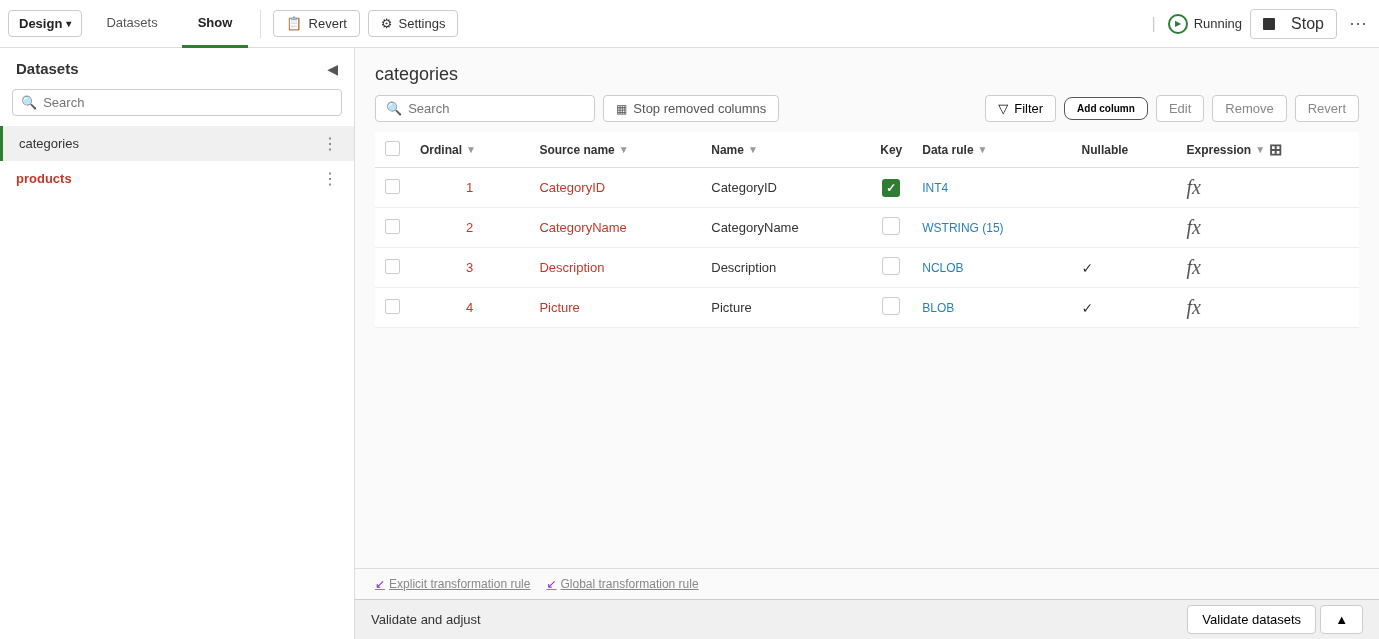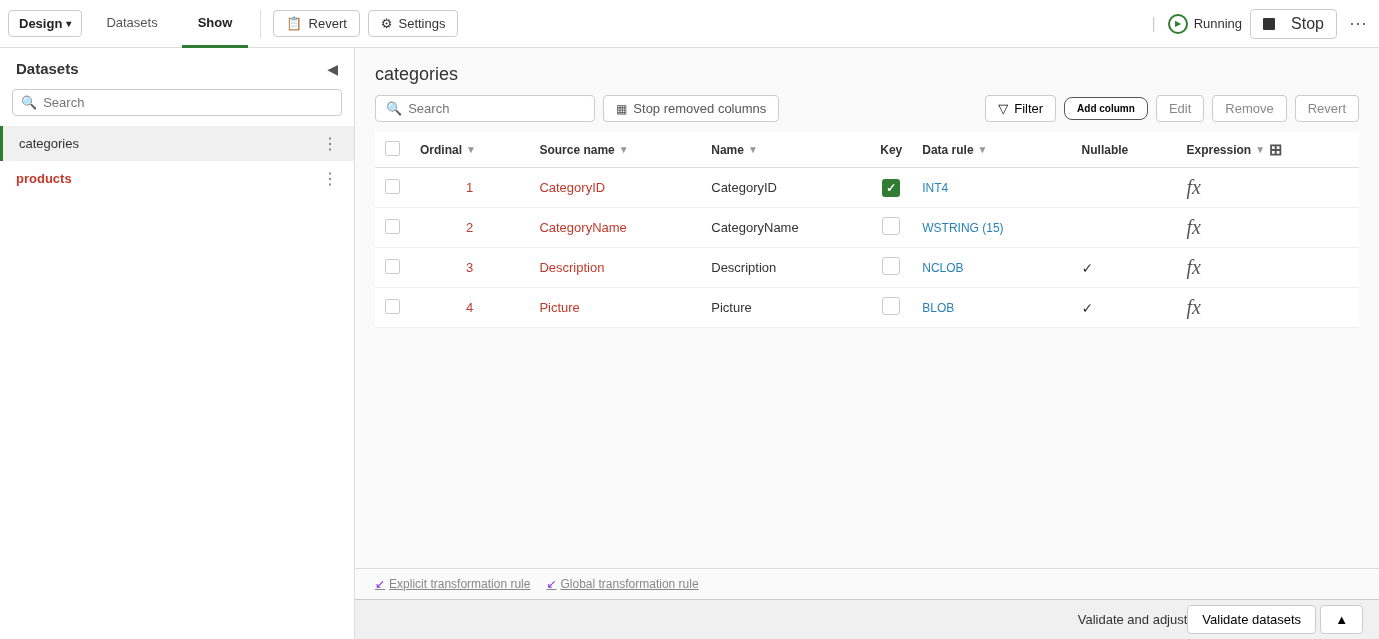--- a/index.html
+++ b/index.html
@@ -73,21 +73,21 @@
     .data-type { color: #2980b9; font-weight: 500; font-size: 12px; }
     .nullable-check { color: #333; font-size: 14px; }
     .fx-icon { font-style: italic; font-family: serif; font-size: 20px; color: #555; }
     .grid-icon { font-size: 16px; color: #555; }
     .col-checkbox { width: 15px; height: 15px; border: 1px solid #ccc; border-radius: 2px; display: inline-block; }
 
     
     .content-footer { padding: 8px 20px; border-top: 1px solid #ddd; display: flex; align-items: center; gap: 16px; background: #fafafa; }
     .footer-link { font-size: 12px; color: #888; text-decoration: underline; cursor: pointer; display: flex; align-items: center; gap: 4px; }
 
-    .bottom-bar { display: flex; align-items: center; justify-content: flex-end; background: #f0f0f0; border-top: 1px solid #ccc; padding: 8px 16px; height: 40px; }
+    .bottom-bar { display: flex; align-items: center; justify-content: space-between; background: #f0f0f0; border-top: 1px solid #ccc; padding: 8px 16px; height: 40px; }
     .bottom-bar-label { font-size: 13px; color: #333; }
     .bottom-bar-right { display: flex; align-items: center; gap: 4px; }
   </style>
 </head>
 <body>
 
 <div class="topbar">
   <button class="design-btn">
     <span>Design</span>
     <span class="chevron">▾</span>

